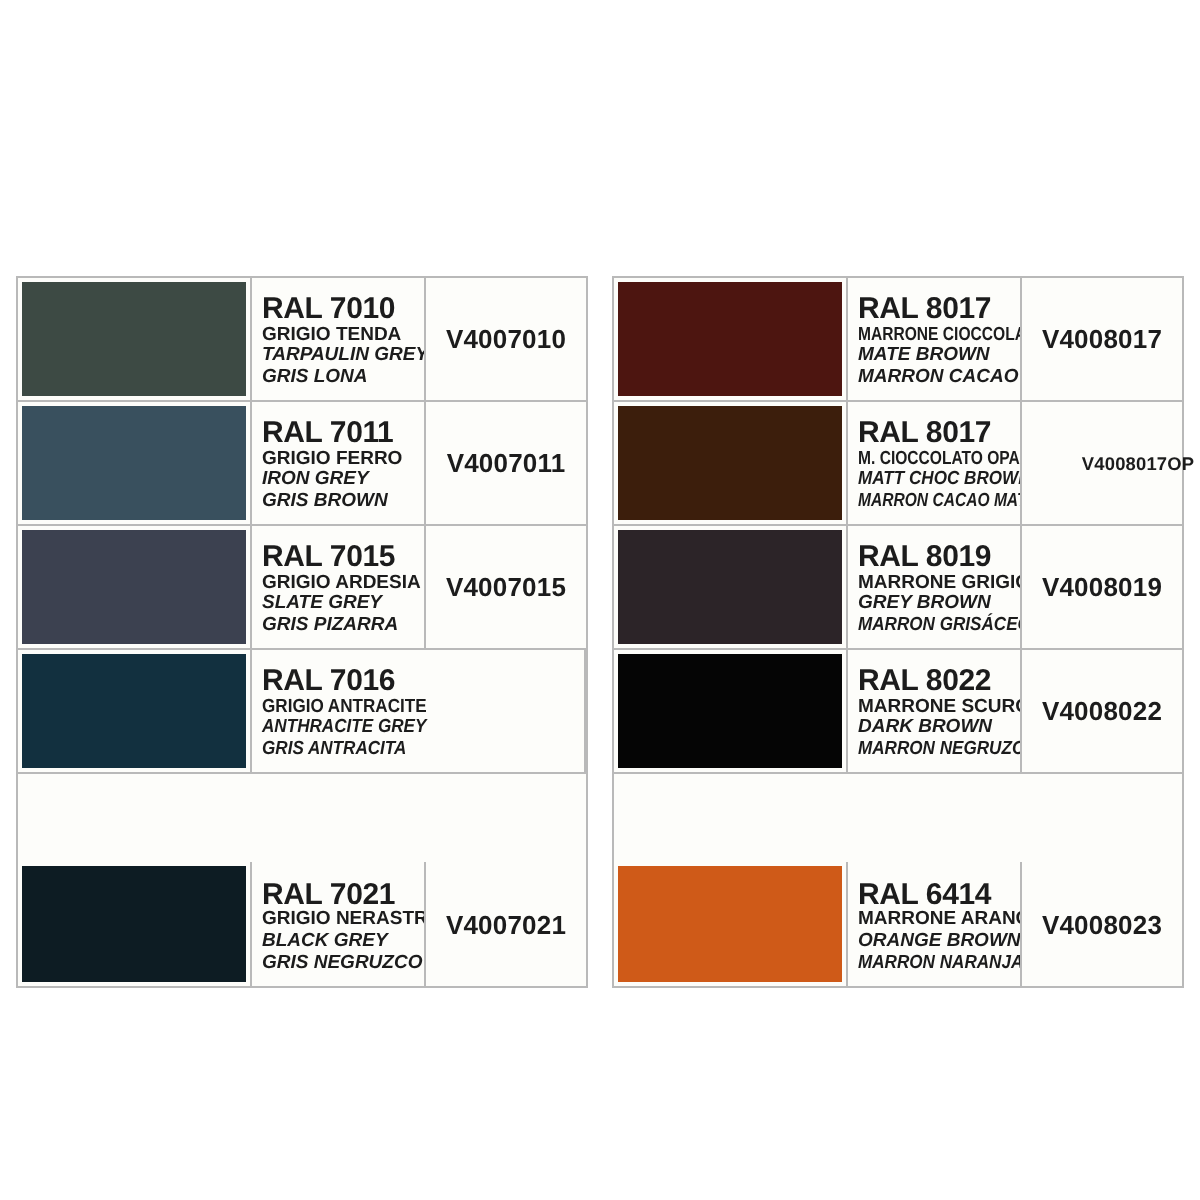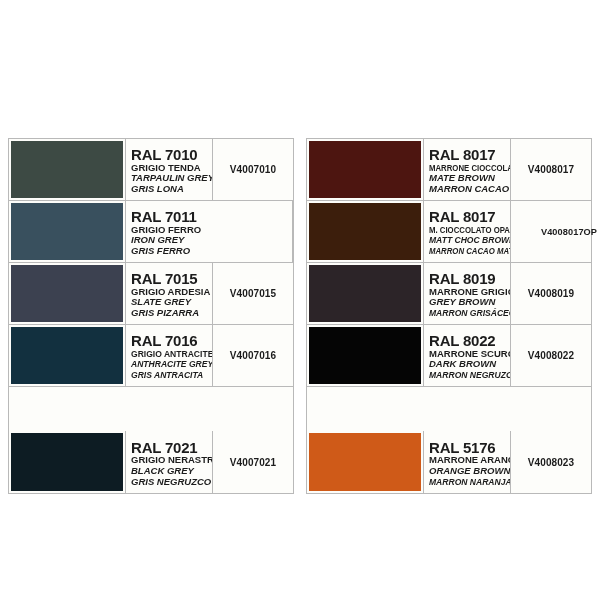--- a/index.html
+++ b/index.html
@@ -103,21 +103,21 @@
   .code-cell {
     width: 80px;
     flex: 0 0 80px;
     box-sizing: border-box;
     background: #fdfdfa;
     display: flex;
     align-items: center;
     justify-content: center;
   }
   .code-text {
-    font-size: 10px;
+    font-size: 13px;
     font-weight: bold;
     color: #1c1c1c;
     letter-spacing: 0.1px;
     white-space: nowrap;
   }
   .code-text.small { font-size: 9.2px; margin-left: 36px; }
 </style>
 </head>
 <body style="background: rgb(255, 255, 255);">
 
@@ -142,21 +142,24 @@
       </div>
 
       <div class="row">
         <div class="swatch-cell">
           <div class="swatch" style="background-color: rgb(57, 80, 94);"></div>
         </div>
         <div class="names-cell">
           <div class="ral-code">RAL 7011</div>
           <div class="name-it">GRIGIO FERRO</div>
           <div class="name-en">IRON GREY</div>
-          <div class="name-es">GRIS FERRO</div>
+          <div class="name-es">GRIS BROWN</div>
+        </div>
+        <div class="code-cell">
+          <div class="code-text">V4007011</div>
         </div>
       </div>
 
       <div class="row">
         <div class="swatch-cell">
           <div class="swatch" style="background-color: rgb(60, 65, 80);"></div>
         </div>
         <div class="names-cell">
           <div class="ral-code">RAL 7015</div>
           <div class="name-it">GRIGIO ARDESIA</div>
@@ -171,23 +174,20 @@
       <div class="row">
         <div class="swatch-cell">
           <div class="swatch" style="background-color: rgb(18, 48, 63);"></div>
         </div>
         <div class="names-cell">
           <div class="ral-code">RAL 7016</div>
           <div class="name-it cond2">GRIGIO ANTRACITE</div>
           <div class="name-en cond2">ANTHRACITE GREY</div>
           <div class="name-es cond2">GRIS ANTRACITA</div>
         </div>
-        <div class="code-cell">
-          <div class="code-text">V4007016</div>
-        </div>
       </div>
 
       <div class="row">
         <div class="swatch-cell">
           <div class="swatch" style="background-color: rgb(13, 28, 35);"></div>
         </div>
         <div class="names-cell">
           <div class="ral-code">RAL 7021</div>
           <div class="name-it">GRIGIO NERASTRO</div>
           <div class="name-en">BLACK GREY</div>
@@ -260,21 +260,21 @@
         <div class="code-cell">
           <div class="code-text">V4008022</div>
         </div>
       </div>
 
       <div class="row">
         <div class="swatch-cell">
           <div class="swatch" style="background-color: rgb(207, 90, 24);"></div>
         </div>
         <div class="names-cell">
-          <div class="ral-code">RAL 5176</div>
+          <div class="ral-code">RAL 6414</div>
           <div class="name-it">MARRONE ARANCIO</div>
           <div class="name-en">ORANGE BROWN</div>
           <div class="name-es cond2">MARRON NARANJA</div>
         </div>
         <div class="code-cell">
           <div class="code-text">V4008023</div>
         </div>
       </div>
 
     </div>

